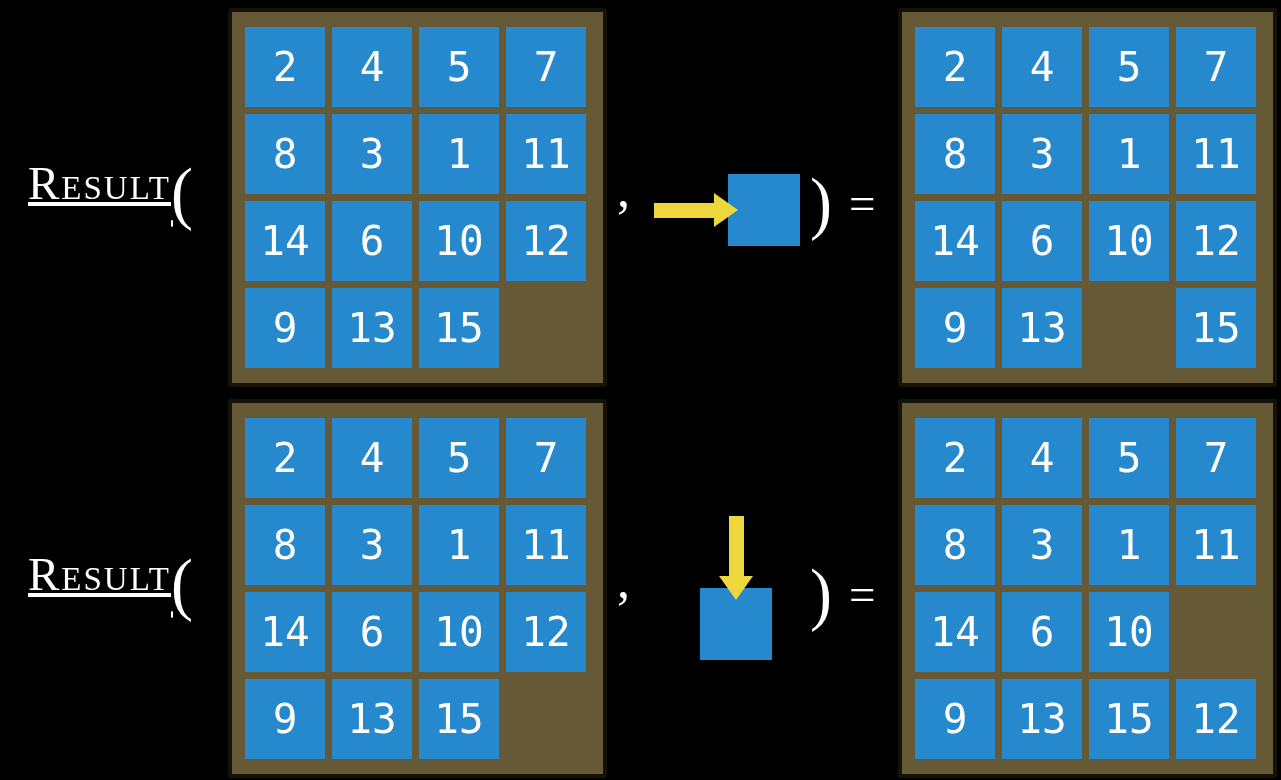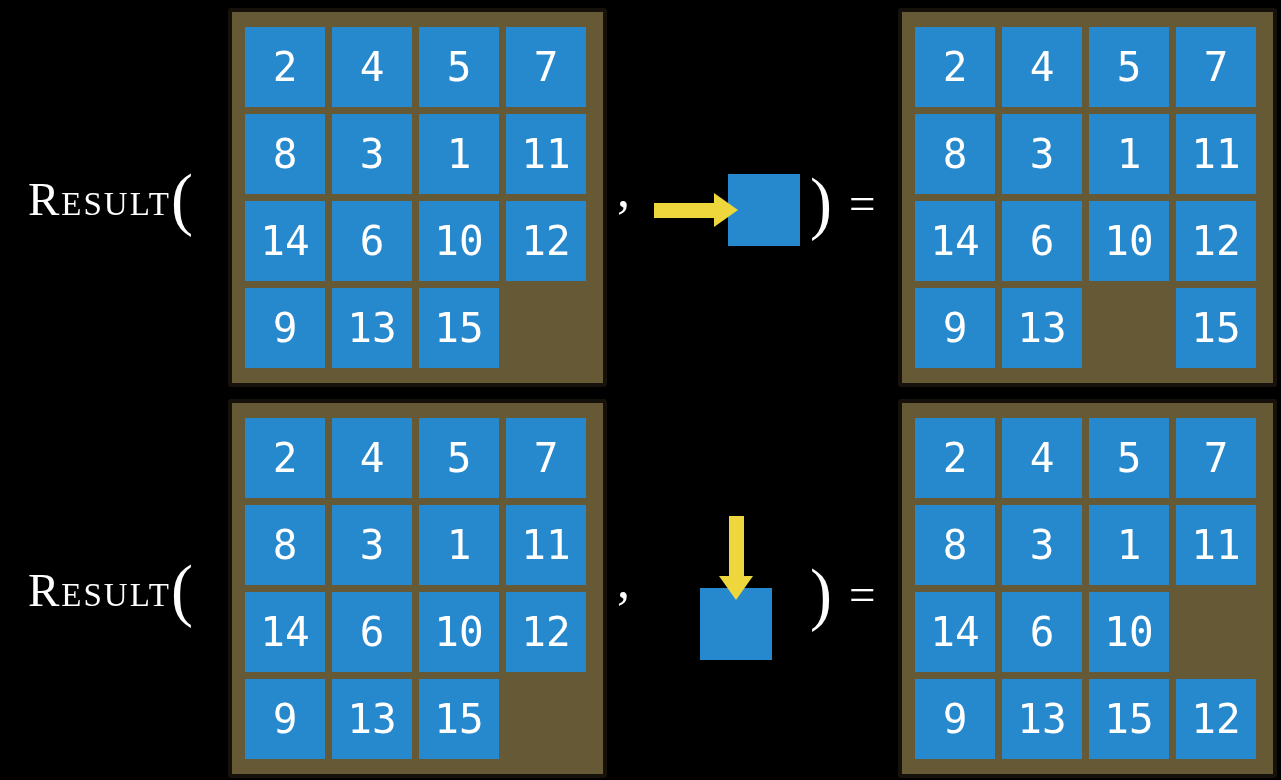--- a/index.html
+++ b/index.html
@@ -21,21 +21,21 @@
     font-family: "Liberation Serif", serif;
     color: var(--ink);
   }
   .example { position: absolute; left: 0; width: 1281px; height: 390px; }
   .example.e0 { top: 0; }
   .example.e1 { top: 391px; }
 
   
   .fn-label {
     position: absolute; left: 28px; top: 160px; height: 78px;
-    display: flex; align-items: center;
+    display: flex; align-items: flex-start; text-decoration: underline;
   }
   .fn-name {
     font-variant: small-caps;
     font-size: 47px;
     letter-spacing: 2px;
     line-height: 1;
   }
   .paren {
     font-size: 66px;
     line-height: 1;

